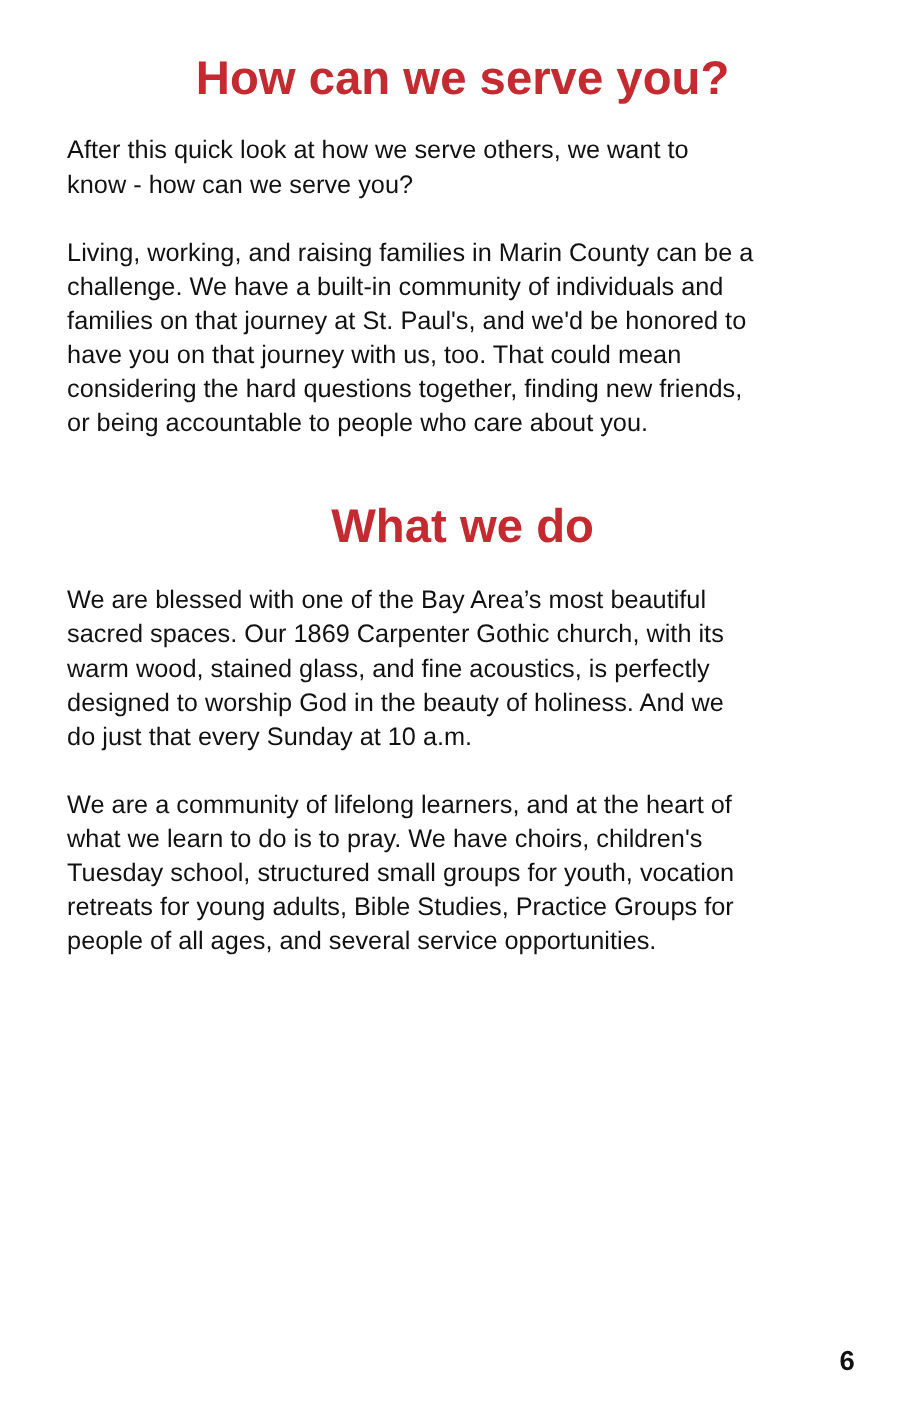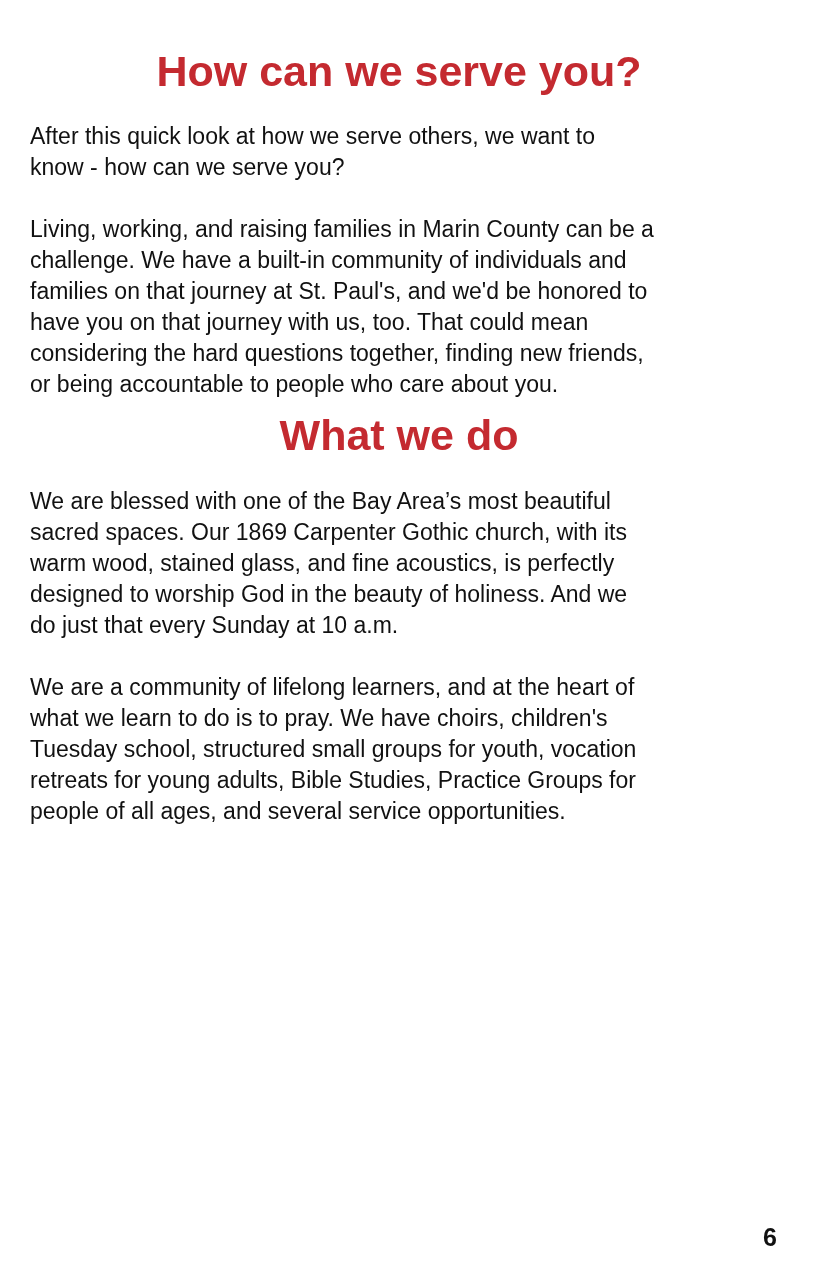--- a/index.html
+++ b/index.html
@@ -8,43 +8,44 @@
     background: #ffffff;
   }
   .page {
     position: relative;
     width: 825px;
     height: 1274px;
     background: #ffffff;
     font-family: "Liberation Sans", sans-serif;
     color: #111111;
     box-sizing: border-box;
-    padding: 48px 30px 0 18px;
+    padding: 48px 30px 0 61px;
     overflow: hidden;
   }
   .section-heading {
     font-size: 43px;
     font-weight: 700;
     color: #c42a30;
     text-align: center;
     margin: 0 15px 0 0; 
     letter-spacing: 0px;
     line-height: 1.1;
   }
   .heading-1 {
     margin-top: 0;
   }
   .heading-2 {
+    margin-top: 56px;
   }
   .body-paragraph {
     font-size: 23px;
     line-height: 31px;
     color: #111111;
     white-space: pre-line;
-    margin: 12px;
+    margin: 0;
     width: 745px;
   }
   .para-after-heading {
     margin-top: 26px;
   }
   .para-gap {
     margin-top: 31px;
   }
   .page-number {
     position: absolute;

